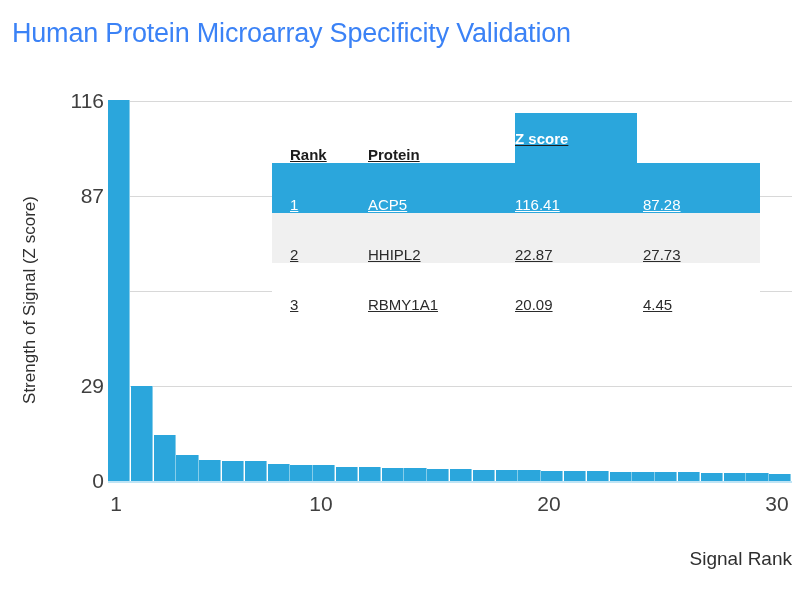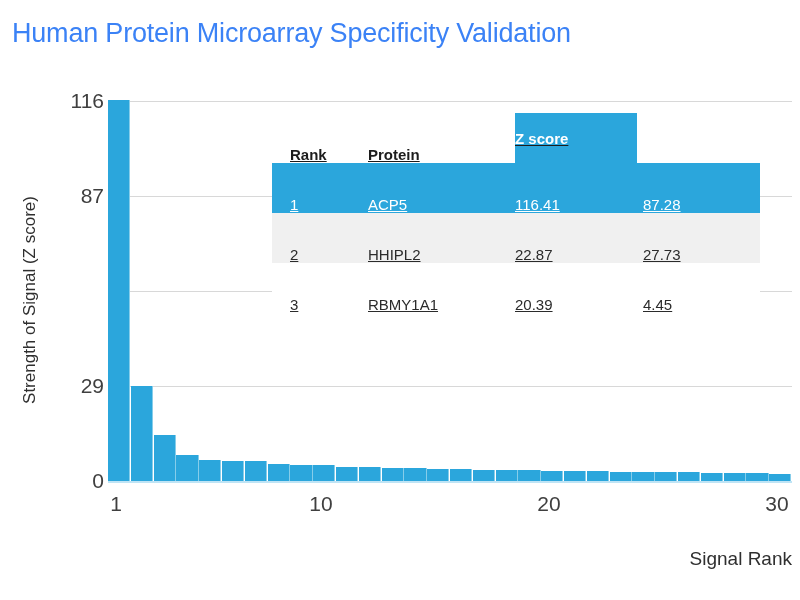--- a/index.html
+++ b/index.html
@@ -226,16 +226,16 @@
   </div>
   <div class="trow r2">
     <div class="cell c-rank">2</div>
     <div class="cell c-protein">HHIPL2</div>
     <div class="cell c-z">22.87</div>
     <div class="cell c-s">27.73</div>
   </div>
   <div class="trow r3">
     <div class="cell c-rank">3</div>
     <div class="cell c-protein">RBMY1A1</div>
-    <div class="cell c-z">20.39</div>
+    <div class="cell c-z">20.09</div>
     <div class="cell c-s">4.45</div>
   </div>
 </div>
 
 </body></html>

